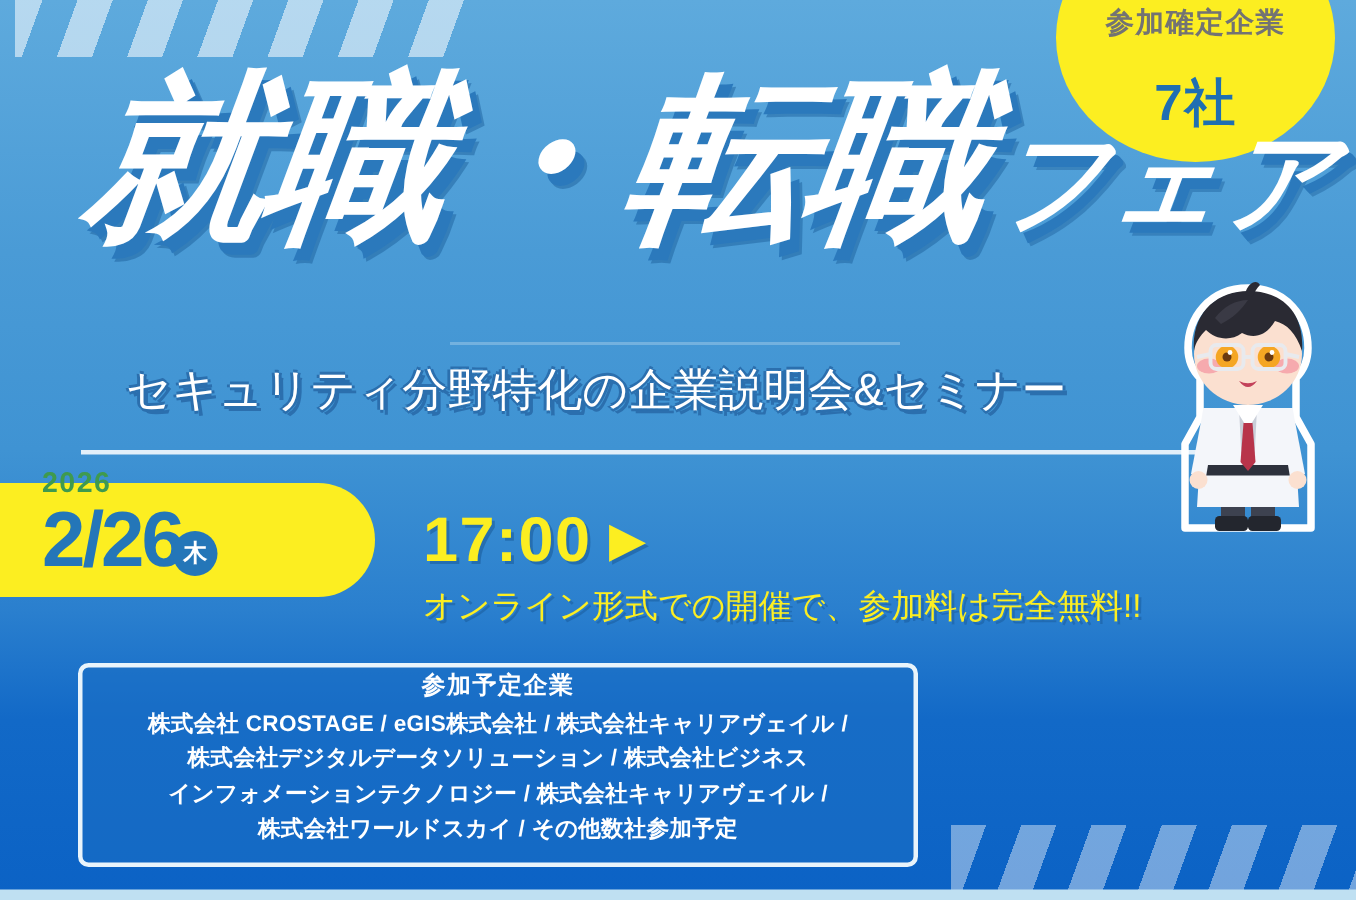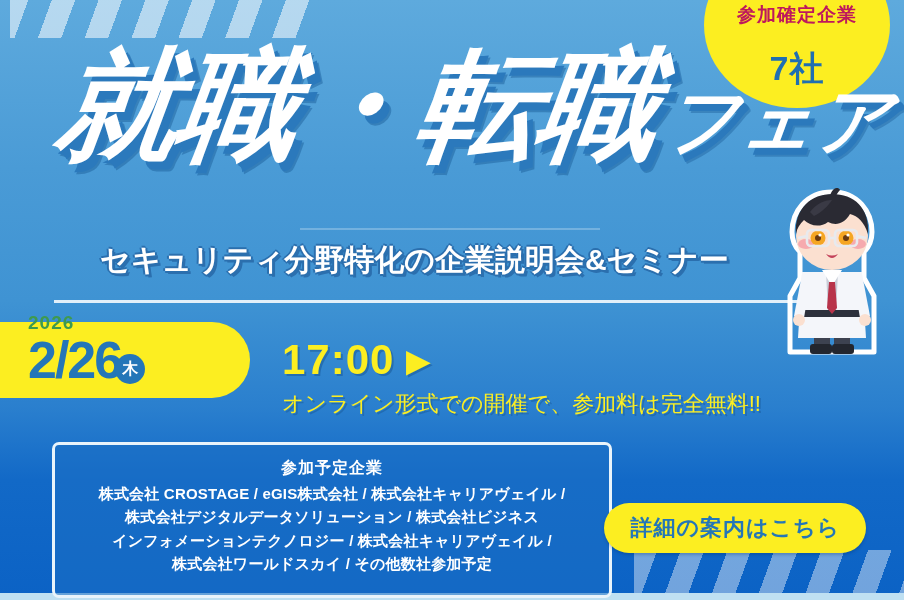--- a/index.html
+++ b/index.html
@@ -67,21 +67,21 @@
     background:#fcee21;
     border-radius:50%;
     display:flex; flex-direction:column;
     align-items:center; justify-content:flex-end;
     padding-bottom:16px;
     color:#1f6fb2;
   }
   #badge .badge-label {
     font-size:19px; font-weight:bold;
     letter-spacing:1px;
-    color:#be185d;
+    color:#737373;
   }
   #badge .badge-count {
     font-size:34px; font-weight:bold;
     letter-spacing:1px;
     margin-top:18px;
     color:#1f6fb2;
   }
 
   
   #title-wrap {
@@ -109,22 +109,22 @@
     margin-left:6px;
     padding-bottom:8px;
     text-shadow: 6px 7px 0 #2b79bc, 8px 9px 0 rgba(25,90,150,.4);
     transform:skewX(-7deg);
     white-space:nowrap;
   }
 
   
   #subtitle {
     position:absolute;
-    left:100px; top:240px;
-    font-size:30px; font-weight:bold;
+    left:84px; top:240px;
+    font-size:30px; font-weight:normal;
     color:#ffffff;
     letter-spacing:0px;
     white-space:nowrap;
     text-shadow:
        3px 3px 0 #2b6fae,
        -2px 0 0 #2b6fae, 2px 0 0 #2b6fae,
        0 -2px 0 #2b6fae, 0 2px 0 #2b6fae;
   }
 
   
@@ -185,25 +185,25 @@
     color:#fcee21;
     letter-spacing:0px;
     white-space:nowrap;
     text-shadow:2px 2px 0 rgba(20,80,140,.4);
   }
 
   
   #company-box {
     position:absolute;
     left:52px; top:442px;
-    width:560px; height:156px;
+    width:560px; height:136px;
     border:3px solid #e9f4fb;
     border-radius:7px;
     background:rgba(28,112,197,.55);
-    padding:13px 8px 6px;
+    padding:2px 8px 6px;
     text-align:center;
     color:#ffffff;
   }
   #company-title {
     font-size:16px; font-weight:bold;
     margin-bottom:3px;
     letter-spacing:1px;
   }
   .company-line {
     font-size:15px; font-weight:bold;
@@ -273,21 +273,20 @@
   <div id="free-note">オンライン形式での開催で、参加料は完全無料!!</div>
 
   <div id="company-box">
     <div id="company-title">参加予定企業</div>
     <div class="company-line">株式会社 CROSTAGE / eGIS株式会社 / 株式会社キャリアヴェイル /</div>
     <div class="company-line">株式会社デジタルデータソリューション / 株式会社ビジネス</div>
     <div class="company-line">インフォメーションテクノロジー / 株式会社キャリアヴェイル /</div>
     <div class="company-line">株式会社ワールドスカイ / その他数社参加予定</div>
   </div>
 
-  <div id="cta">詳細の案内はこちら</div>
 
   <svg id="mascot" viewBox="0 0 132 176">
     <g stroke="#ffffff" stroke-width="5" fill="none" stroke-linejoin="round">
       <path d="M66 6 C40 6 26 26 26 46 C26 56 30 62 34 66 L34 92 L24 110 L24 166 L108 166 L108 110 L98 92 L98 66 C102 62 106 56 106 46 C106 26 92 6 66 6 Z"></path>
     </g>
 
     <rect x="48" y="120" width="16" height="46" fill="#3d4250"></rect>
     <rect x="68" y="120" width="16" height="46" fill="#3d4250"></rect>
     <rect x="44" y="158" width="22" height="10" rx="3" fill="#23262e"></rect>
     <rect x="66" y="158" width="22" height="10" rx="3" fill="#23262e"></rect>

